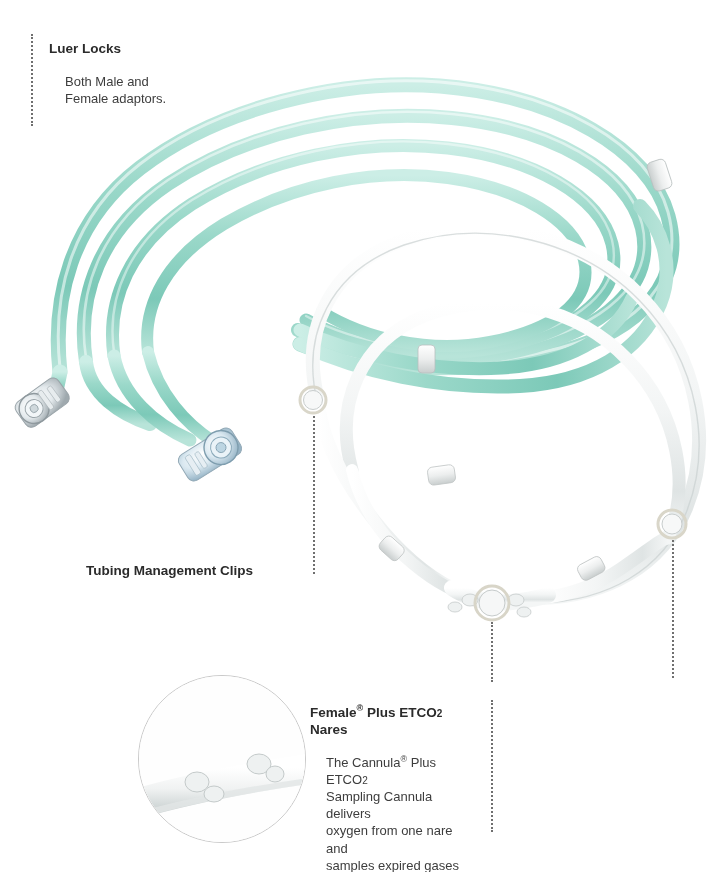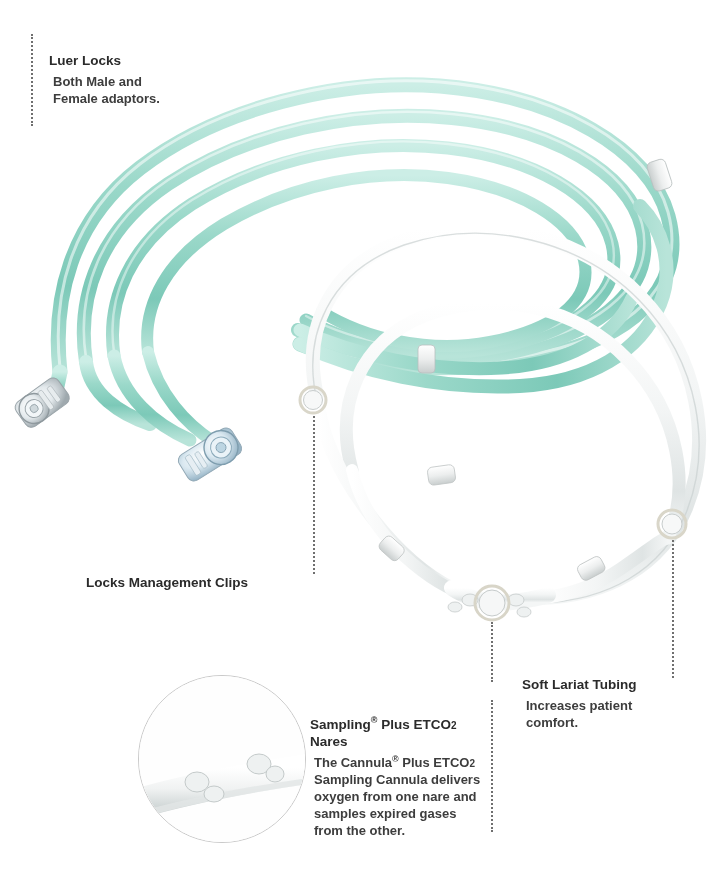--- a/index.html
+++ b/index.html
@@ -28,30 +28,29 @@
   }
   .callout {
     position: absolute;
     color: #3b3b3b;
   }
   .callout .title {
     font-size: 13.5px;
     font-weight: bold;
     line-height: 1.26;
     color: #2b2b2b;
-    margin: 16px 0 1px 0;
+    margin: 4px 0 1px 0;
     white-space: pre-line;
   }
   .callout .desc {
     font-size: 13px;
     line-height: 1.32;
     color: #3d3d3d;
-    margin: 4px;
+    margin: 16px;
     white-space: pre-line;
-    font-weight: bold;
   }
   .leader {
     position: absolute;
     border-left: 2px dotted #6f6f6f;
     width: 0;
   }
   
   #callout-luer-locks { left: 49px; top: 36px; width: 150px; }
   #callout-clips      { left: 86px; top: 558px; width: 230px; }
   #callout-lariat     { left: 522px; top: 660px; width: 180px; }
@@ -259,31 +258,26 @@
   <div class="leader" style="left:672px; top:540px; height:138px;"></div>
   <div class="leader" style="left:491px; top:700px; height:132px;"></div>
 
   <div class="callout" id="callout-luer-locks">
     <p class="title">Luer Locks</p>
     <p class="desc">Both Male and
 Female adaptors.</p>
   </div>
 
   <div class="callout" id="callout-clips">
-    <p class="title">Locks Management Clips</p>
-  </div>
-
-  <div class="callout" id="callout-lariat">
-    <p class="title">Soft Lariat Tubing</p>
-    <p class="desc">Increases patient
-comfort.</p>
-  </div>
+    <p class="title">Tubing Management Clips</p>
+  </div>
+
 
   <div class="callout" id="callout-nares">
-    <p class="title"><span>Sampling</span><span class="sup">®</span><span> Plus ETCO</span><span class="sub">2</span><span style="white-space:pre-line">
+    <p class="title"><span>Female</span><span class="sup">®</span><span> Plus ETCO</span><span class="sub">2</span><span style="white-space:pre-line">
 Nares</span></p>
     <p class="desc"><span>The Cannula</span><span class="sup">®</span><span> Plus ETCO</span><span class="sub">2</span><span style="white-space:pre-line">
 Sampling Cannula delivers
 oxygen from one nare and
 samples expired gases
 from the other.</span></p>
   </div>
 
 </div>
 

